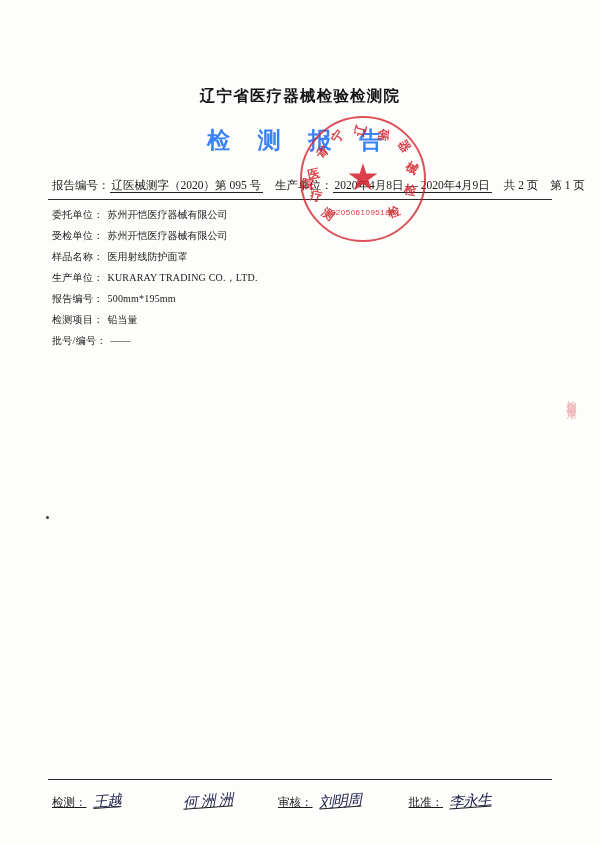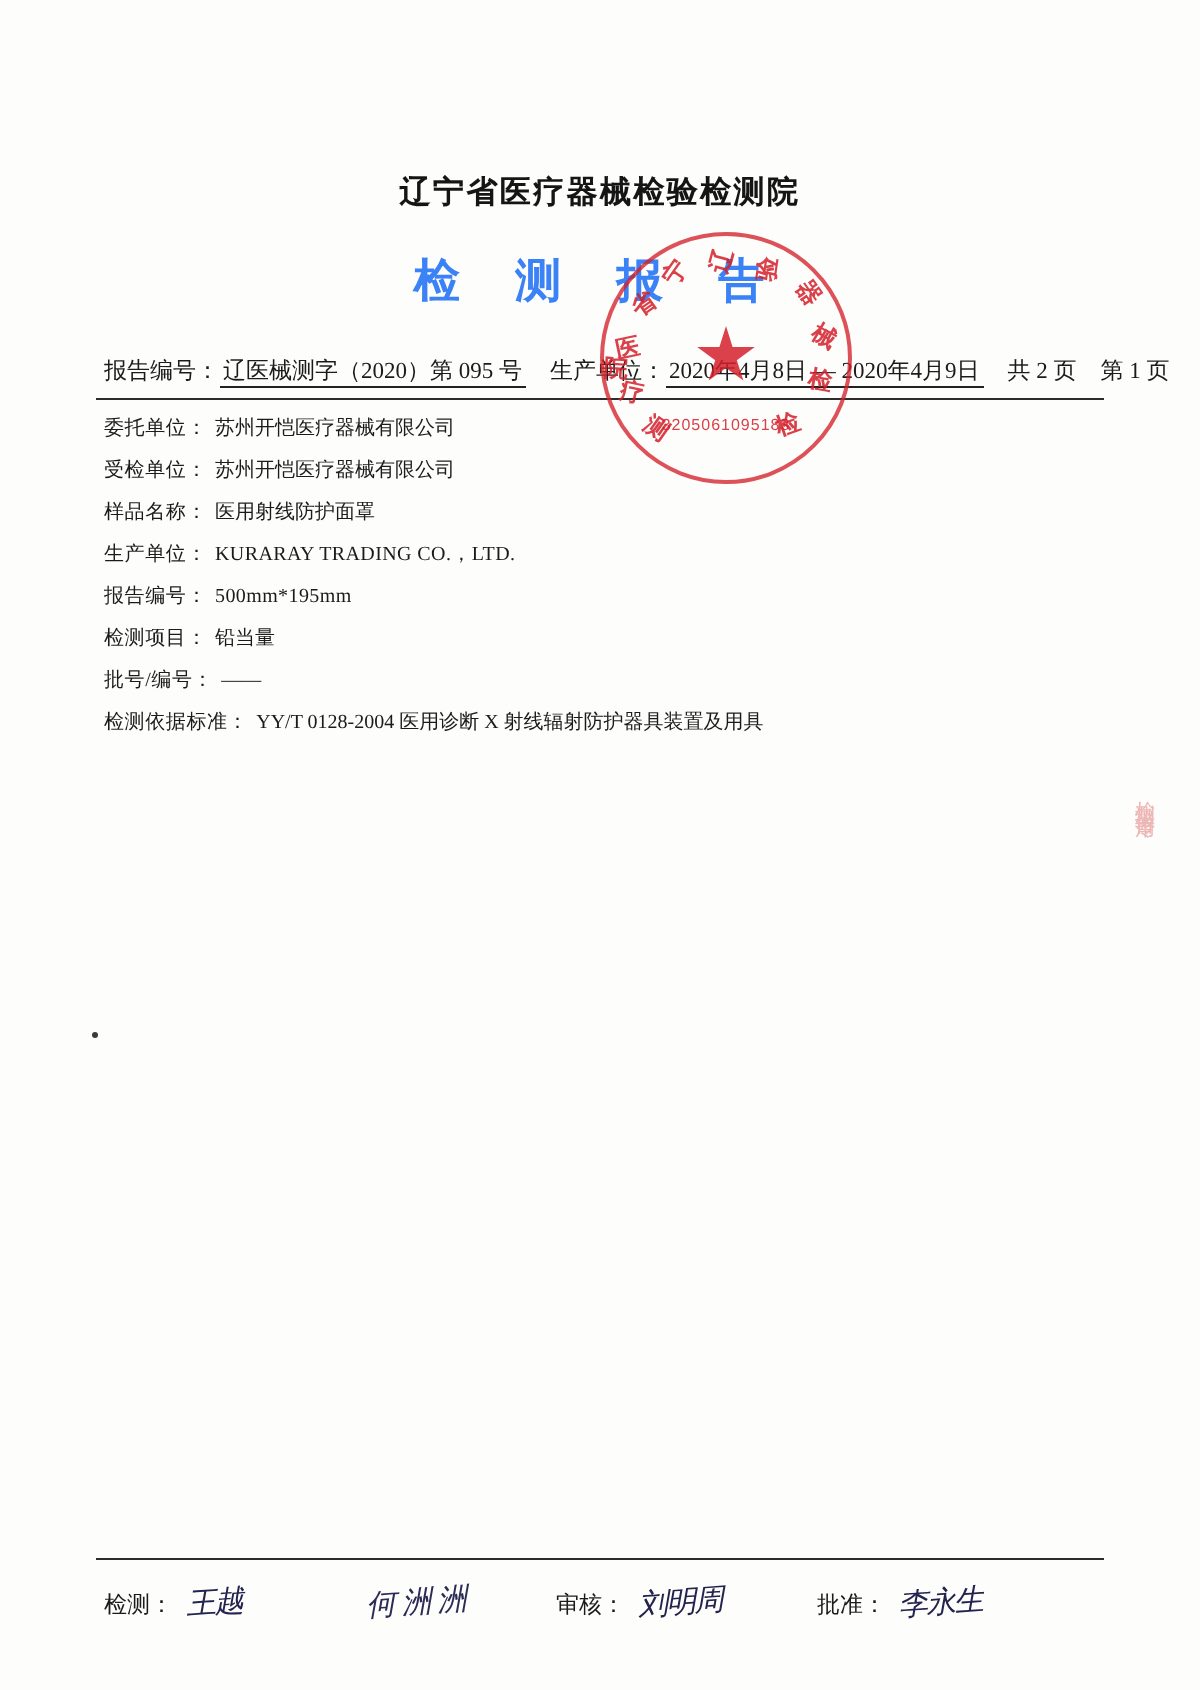--- a/index.html
+++ b/index.html
@@ -164,20 +164,21 @@
     border-radius: 50%;
   }
 
   
   .footer {
     position: absolute;
     left: 0;
     right: 0;
     bottom: 34px;
     padding: 0 48px;
+    text-decoration: underline;
   }
   .footer hr {
     border: none;
     border-top: 1px solid #2c2c2c;
     margin: 0 0 12px 0;
   }
   .sig-row {
     display: flex;
     align-items: baseline;
     font-size: 11.5px;
@@ -245,24 +246,20 @@
       <span class="field-label">报告编号：</span>
       <span class="field-value latin">500mm*195mm</span>
     </div>
     <div class="field-row">
       <span class="field-label">检测项目：</span>
       <span class="field-value">铅当量</span>
     </div>
     <div class="field-row">
       <span class="field-label">批号/编号：</span>
       <span class="field-value">——</span>
-    </div>
-    <div class="field-row">
-      <span class="field-label">检测依据标准：</span>
-      <span class="field-value">YY/T 0128-2004 医用诊断 X 射线辐射防护器具装置及用具</span>
     </div>
   </div>
 
   <div class="seal">
     <div class="seal-ring"></div>
     <div class="seal-star"></div>
     <div class="seal-top-text">
       <span class="seal-char" style="left:55px;top:6px;transform:rotate(-75deg);">辽</span>
       <span class="seal-char" style="left:32px;top:12px;transform:rotate(-55deg);">宁</span>
       <span class="seal-char" style="left:16px;top:28px;transform:rotate(-35deg);">省</span>

